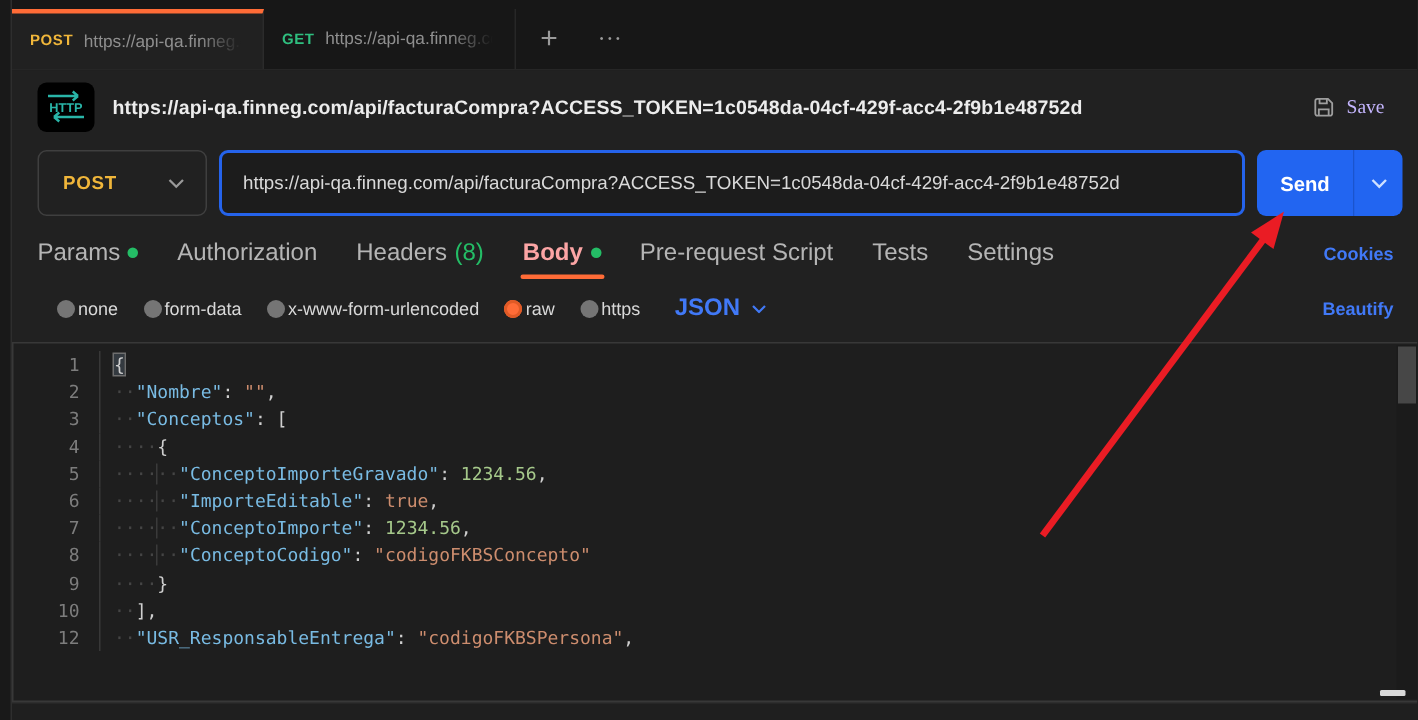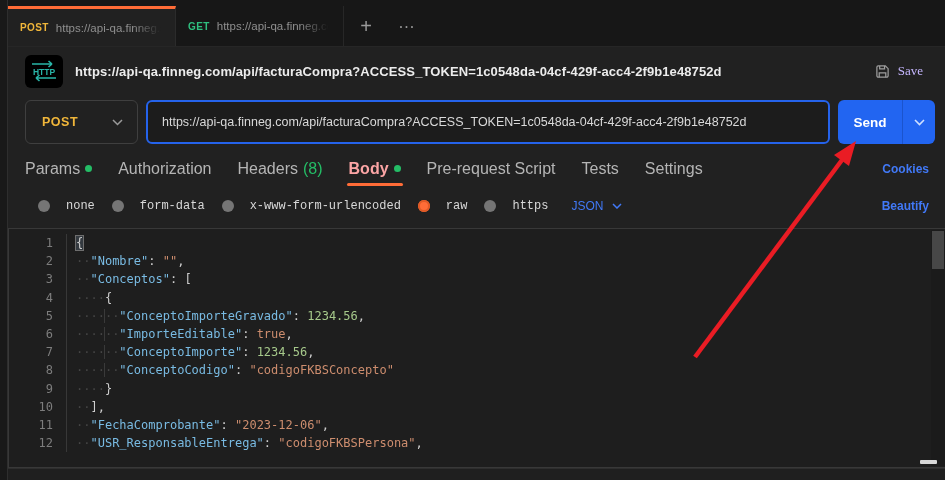--- a/index.html
+++ b/index.html
@@ -45,26 +45,26 @@
   .stab { font-size:16px; color:#b5b5b5; display:flex; align-items:center; gap:5px; cursor:pointer; height:100%; position:relative; }
   .stab .dot { width:7px; height:7px; border-radius:50%; background:#24bd66; margin-top:-1px; }
   .stab .cnt { color:#24bd66; }
   .stab.active { color:#fca5a5; font-weight:600; }
   .stab.active::after { content:""; position:absolute; left:-2px; right:-2px; bottom:2px; height:3px; border-radius:2px; background:#ff6c37; }
   .link-blue { color:#4179f7; font-size:12px; font-weight:700; cursor:pointer; flex:0 0 auto; }
 
   
   .opts-row { position:absolute; left:8px; right:0; top:189px; height:34px; display:flex; align-items:center; padding:0 16px 0 30px; }
   .radios { display:flex; align-items:center; gap:17px; flex:1 1 auto; }
-  .radio { display:flex; align-items:center; gap:16px; cursor:pointer;font-family:Liberation Mono, monospace; }
+  .radio { display:flex; align-items:center; gap:2px; cursor:pointer; }
   .radio .rc { width:12px; height:12px; border-radius:50%; background:#757575; }
   .radio.selected .rc { background:#ff6c37; box-shadow:inset 0 0 0 2px #e05a26; }
   .radio .rl { font-size:12px; color:#d9d9d9; }
   .fmt-select { display:flex; align-items:center; gap:8px; cursor:pointer; margin-left:6px; }
-  .fmt-select .fl { color:#4179f7; font-size:12px; font-weight:400; }
+  .fmt-select .fl { color:#4179f7; font-size:16px; font-weight:700; }
 
   
   .editor { position:absolute; left:8px; right:0; top:228px; height:240px; background:#1e1e1e; border:1px solid #383838; border-right:none; overflow:hidden; }
   .code-area { position:absolute; inset:0; right:14px; padding-top:5px; font-family:"DejaVu Sans Mono", monospace; font-size:12px; }
   .code-line { display:flex; height:18.2px; line-height:18.2px; white-space:pre; }
   .gut { flex:0 0 44px; text-align:right; color:#7d7d7d; padding-right:0; }
   .gsep { flex:0 0 14px; border-right:1px solid #383838; margin-right:9px; }
   .lc { flex:1 1 auto; color:#cfcfcf; }
   .ind { color:#454545; }
   .ind.guide { border-left:1px solid #3a3a3a; margin-left:-1px; }
@@ -210,21 +210,20 @@
       <div class="code-line"><span class="gut">1</span><span class="gsep"></span><span class="lc"><span class="tok k-punct hl">{</span></span></div>
       <div class="code-line"><span class="gut">2</span><span class="gsep"></span><span class="lc"><span class="ind">··</span><span class="tok k-key">"Nombre"</span><span class="tok k-punct">: </span><span class="tok k-str">""</span><span class="tok k-punct">,</span></span></div>
       <div class="code-line"><span class="gut">3</span><span class="gsep"></span><span class="lc"><span class="ind">··</span><span class="tok k-key">"Conceptos"</span><span class="tok k-punct">: </span><span class="tok k-punct">[</span></span></div>
       <div class="code-line"><span class="gut">4</span><span class="gsep"></span><span class="lc"><span class="ind">··</span><span class="ind">··</span><span class="tok k-punct">{</span></span></div>
       <div class="code-line"><span class="gut">5</span><span class="gsep"></span><span class="lc"><span class="ind">··</span><span class="ind">··</span><span class="ind guide">··</span><span class="tok k-key">"ConceptoImporteGravado"</span><span class="tok k-punct">: </span><span class="tok k-num">1234.56</span><span class="tok k-punct">,</span></span></div>
       <div class="code-line"><span class="gut">6</span><span class="gsep"></span><span class="lc"><span class="ind">··</span><span class="ind">··</span><span class="ind guide">··</span><span class="tok k-key">"ImporteEditable"</span><span class="tok k-punct">: </span><span class="tok k-bool">true</span><span class="tok k-punct">,</span></span></div>
       <div class="code-line"><span class="gut">7</span><span class="gsep"></span><span class="lc"><span class="ind">··</span><span class="ind">··</span><span class="ind guide">··</span><span class="tok k-key">"ConceptoImporte"</span><span class="tok k-punct">: </span><span class="tok k-num">1234.56</span><span class="tok k-punct">,</span></span></div>
       <div class="code-line"><span class="gut">8</span><span class="gsep"></span><span class="lc"><span class="ind">··</span><span class="ind">··</span><span class="ind guide">··</span><span class="tok k-key">"ConceptoCodigo"</span><span class="tok k-punct">: </span><span class="tok k-str">"codigoFKBSConcepto"</span></span></div>
       <div class="code-line"><span class="gut">9</span><span class="gsep"></span><span class="lc"><span class="ind">··</span><span class="ind">··</span><span class="tok k-punct">}</span></span></div>
       <div class="code-line"><span class="gut">10</span><span class="gsep"></span><span class="lc"><span class="ind">··</span><span class="tok k-punct">],</span></span></div>
-      <div class="code-line"><span class="gut">11</span><span class="gsep"></span><span class="lc"><span class="ind">··</span><span class="tok k-key">"FechaComprobante"</span><span class="tok k-punct">: </span><span class="tok k-str">"2023-12-06"</span><span class="tok k-punct">,</span></span></div>
       <div class="code-line"><span class="gut">12</span><span class="gsep"></span><span class="lc"><span class="ind">··</span><span class="tok k-key">"USR_ResponsableEntrega"</span><span class="tok k-punct">: </span><span class="tok k-str">"codigoFKBSPersona"</span><span class="tok k-punct">,</span></span></div>
     </div>
   <div class="vscroll">
     <div class="vthumb"></div>
   </div>
   <div class="hthumb"></div>
 </div>
 
 <div class="bottom-strip"></div>
 

